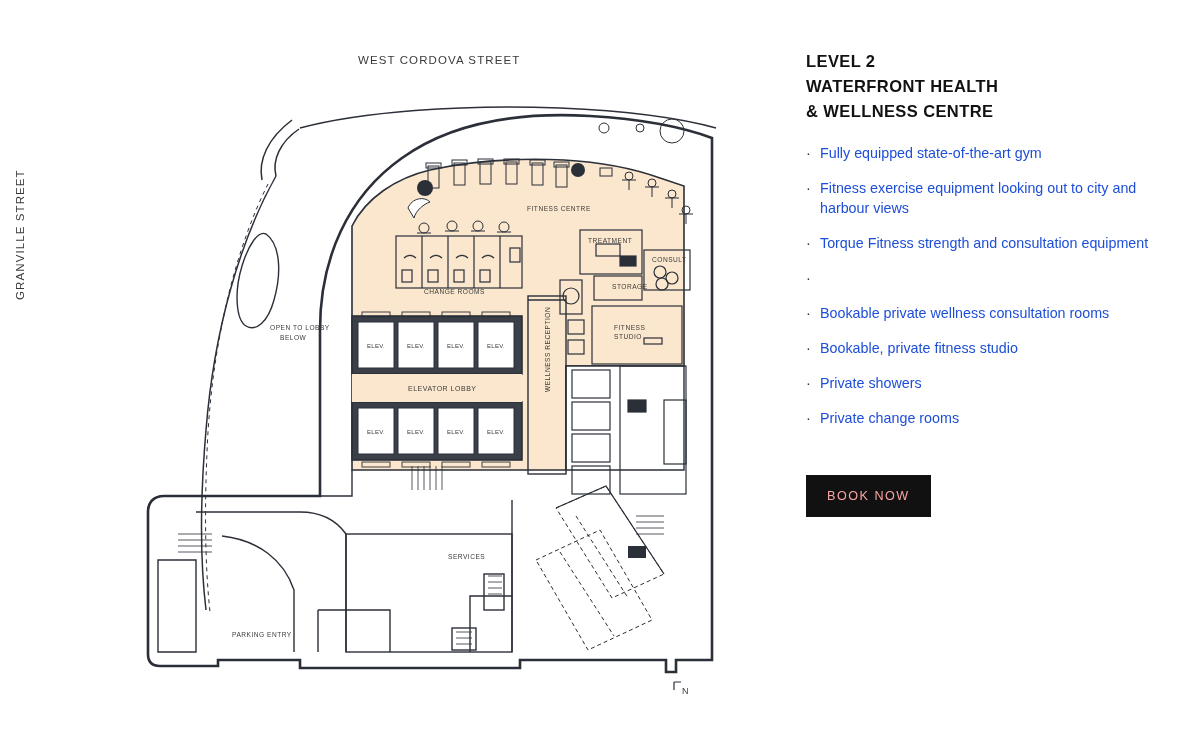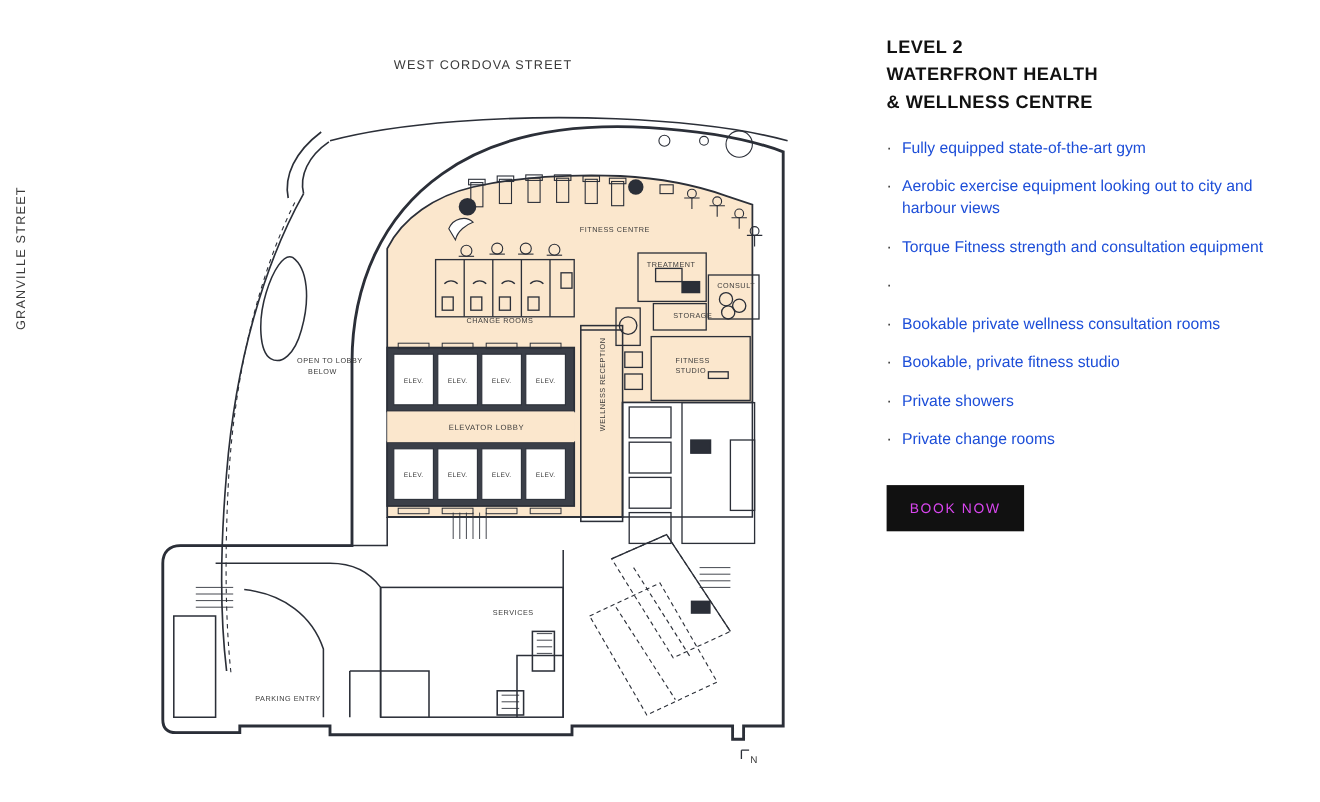--- a/index.html
+++ b/index.html
@@ -39,21 +39,21 @@
     transform-origin: left top;
     width: 140px;
     text-align: left;
   }
 
   
   #info-panel {
     position: absolute;
     left: 806px; top: 0;
     width: 394px; height: 631px;
-    padding-top: 31px;
+    padding-top: 49px;
   }
   #panel-title {
     font-size: 16.5px;
     font-weight: bold;
     line-height: 1.53;
     letter-spacing: 0.4px;
     color: #111111;
     margin: 0 0 18px 0;
     white-space: pre-line;
   }
@@ -71,23 +71,23 @@
     line-height: 1.42;
   }
   .feature-text {
     font-size: 14.3px;
     line-height: 1.42;
     color: #1d4ed8;
     max-width: 352px;
   }
   #book-now-button {
     display: inline-block;
-    margin-top: 16px;
+    margin-top: 32px;
     background: #111111;
-    color: #d946ef;
+    color: #fca5a5;
     border: none;
     padding: 14px 21px;
     font-size: 12.6px;
     letter-spacing: 1.5px;
     font-family: "Liberation Sans", sans-serif;
     cursor: pointer;
   }
 
   
   text { font-family: "Liberation Sans", sans-serif; fill: #3a3a3a; }
@@ -328,21 +328,21 @@
 WATERFRONT HEALTH
 &amp; WELLNESS CENTRE</h1>
 
     <ul class="feature-list">
       <li class="feature-item">
         <span class="bullet">·</span>
         <span class="feature-text">Fully equipped state-of-the-art gym</span>
       </li>
       <li class="feature-item">
         <span class="bullet">·</span>
-        <span class="feature-text">Aerobic exercise equipment looking out to city and harbour views</span>
+        <span class="feature-text">Fitness exercise equipment looking out to city and harbour views</span>
       </li>
       <li class="feature-item">
         <span class="bullet">·</span>
         <span class="feature-text">Torque Fitness strength and consultation equipment</span>
       </li>
       <li class="feature-item">
         <span class="bullet">·</span>
       </li>
       <li class="feature-item">
         <span class="bullet">·</span>

